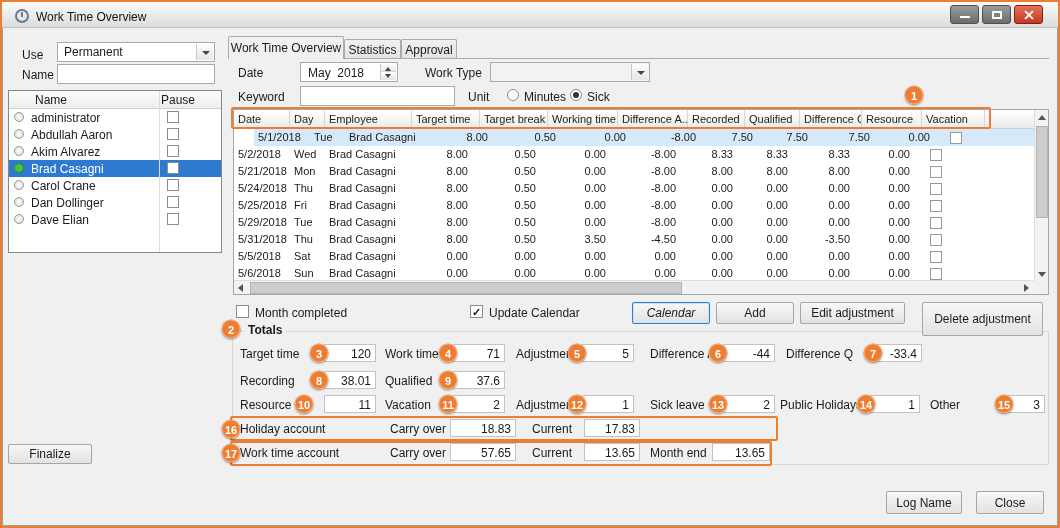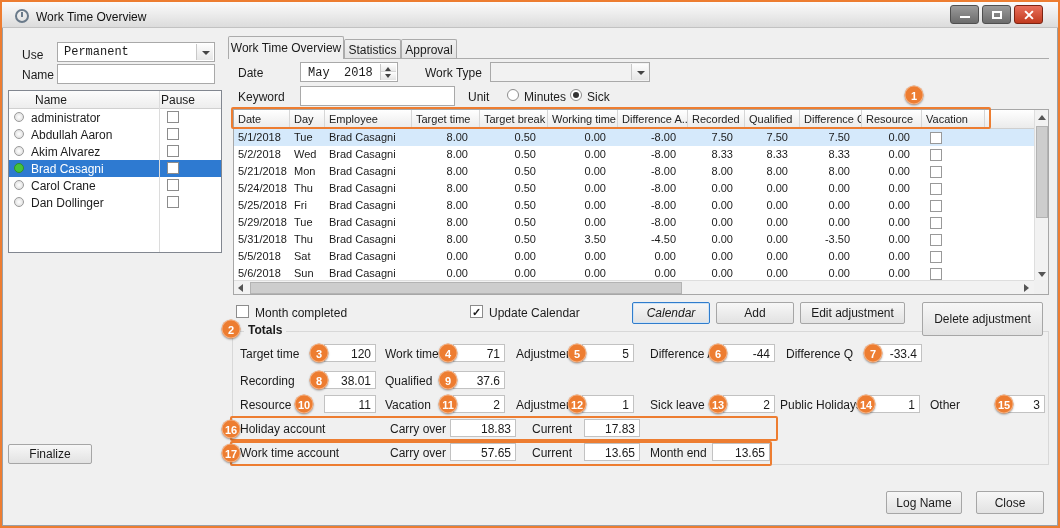--- a/index.html
+++ b/index.html
@@ -21,21 +21,21 @@
   .win-btn.closeb { left:1014px; background:linear-gradient(#e9705b,#c13a1f); border-color:#7c2413; }
   .glyph-min { position:absolute; left:9px; bottom:5px; width:10px; height:2px; background:#fff; }
   .glyph-max { position:absolute; left:9px; top:5px; width:10px; height:8px; border:2px solid #fff; }
   .glyph-x { position:absolute; inset:0; }
   .glyph-x::before,.glyph-x::after { content:""; position:absolute; left:50%; top:50%; width:11px; height:2px; background:#fff; }
   .glyph-x::before { transform:translate(-50%,-50%) rotate(45deg); }
   .glyph-x::after  { transform:translate(-50%,-50%) rotate(-45deg); }
 
   .lbl { position:absolute; font-size:12px; white-space:nowrap; z-index:2; }
 
-  .input, .combo, .datebox { position:absolute; background:#fff; border:1px solid #a9a9a9; font-size:12px; z-index:2;font-family:Liberation Mono, monospace; }
+  .input, .combo, .datebox { position:absolute; background:#fff; border:1px solid #a9a9a9; font-size:12px; z-index:2; }
   .input { padding:2px 4px; font-family:"Liberation Sans",sans-serif; }
   .combo-text { position:absolute; left:6px; top:2px; white-space:pre; }
   .combo-arrow { position:absolute; right:1px; top:1px; bottom:1px; width:17px;
     background:linear-gradient(#fdfdfd,#e6e6e6); border-left:1px solid #c8c8c8; }
   .combo-arrow::after { content:""; position:absolute; left:5px; top:7px; width:0; height:0;
     border-left:4px solid transparent; border-right:4px solid transparent; border-top:4px solid #444; }
   .combo.disabled { background:#f2f2f2; }
 
   .datebox span { position:absolute; left:7px; top:3px; white-space:pre; }
   .spin { position:absolute; right:1px; top:1px; bottom:1px; width:16px; border-left:1px solid #c8c8c8; }
@@ -75,21 +75,21 @@
   .tab.active { top:36px; height:23px; background:#f0f0f0; z-index:4; }
   .tabline { position:absolute; left:228px; top:58px; width:821px; height:1px; background:#ababab; z-index:3; }
 
   
   .table-wrap { position:absolute; left:233px; top:109px; width:816px; height:186px; background:#fff; border:1px solid #a7a7a7; z-index:2; }
   .thead { position:absolute; left:0; top:0; width:800px; height:19px; display:flex;
     background:linear-gradient(#ffffff,#ebebeb); border-bottom:1px solid #cfcfcf; }
   .th { font-size:11px; color:#222; padding:3px 0 0 4px; border-right:1px solid #d6d6d6; white-space:nowrap; overflow:hidden; flex:none; }
   .tbody { position:absolute; left:0; top:19px; width:800px; }
   .tr { display:flex; height:17px; background:#fff; }
-  .tr.selected { background:#d5e9fb; }
+  .tr.selected { background:#d5e9fb;margin-left:20px; }
   .td { font-size:11px; padding-top:2px; white-space:nowrap; overflow:hidden; flex:none; }
   .txt { text-align:left; padding-left:4px; }
   .num { text-align:right; padding-right:12px; }
   .w0{width:56px}.w1{width:35px}.w2{width:87px}.w3{width:68px}.w4{width:68px}.w5{width:70px}.w6{width:70px}
   .w7{width:57px}.w8{width:55px}.w9{width:62px}.w10{width:60px}.w11{width:63px}.wfill{flex:1 1 auto; border-right:none;}
   .cb-sm { display:block; width:12px; height:12px; margin:1px 0 0 8px; background:#fff; border:1px solid #999; }
 
   
   .vscroll { position:absolute; right:0; top:0; width:14px; height:172px; background:#f2f2f2; border-left:1px solid #dedede; }
   .hscroll { position:absolute; left:0; bottom:0; width:800px; height:14px; background:#f2f2f2; border-top:1px solid #dedede; }
@@ -181,20 +181,25 @@
           <span class="emp-name">Carol Crane</span>
           <span class="pause-cb"></span>
         </div>
 
         <div class="emp-row">
           <span class="dot"></span>
           <span class="emp-name">Dan Dollinger</span>
           <span class="pause-cb"></span>
         </div>
 
+        <div class="emp-row">
+          <span class="dot"></span>
+          <span class="emp-name">Dave Elian</span>
+          <span class="pause-cb"></span>
+        </div>
       </div>
     <div class="emp-divider"></div>
   </div>
 
   <button class="btn" style="left:8px;top:444px;width:84px;height:20px">Finalize</button>
 
   <div class="tab active" style="left:228px;width:116px">
       <span>Work Time Overview</span>
     </div>
   <div class="tab" style="left:344px;width:57px">

